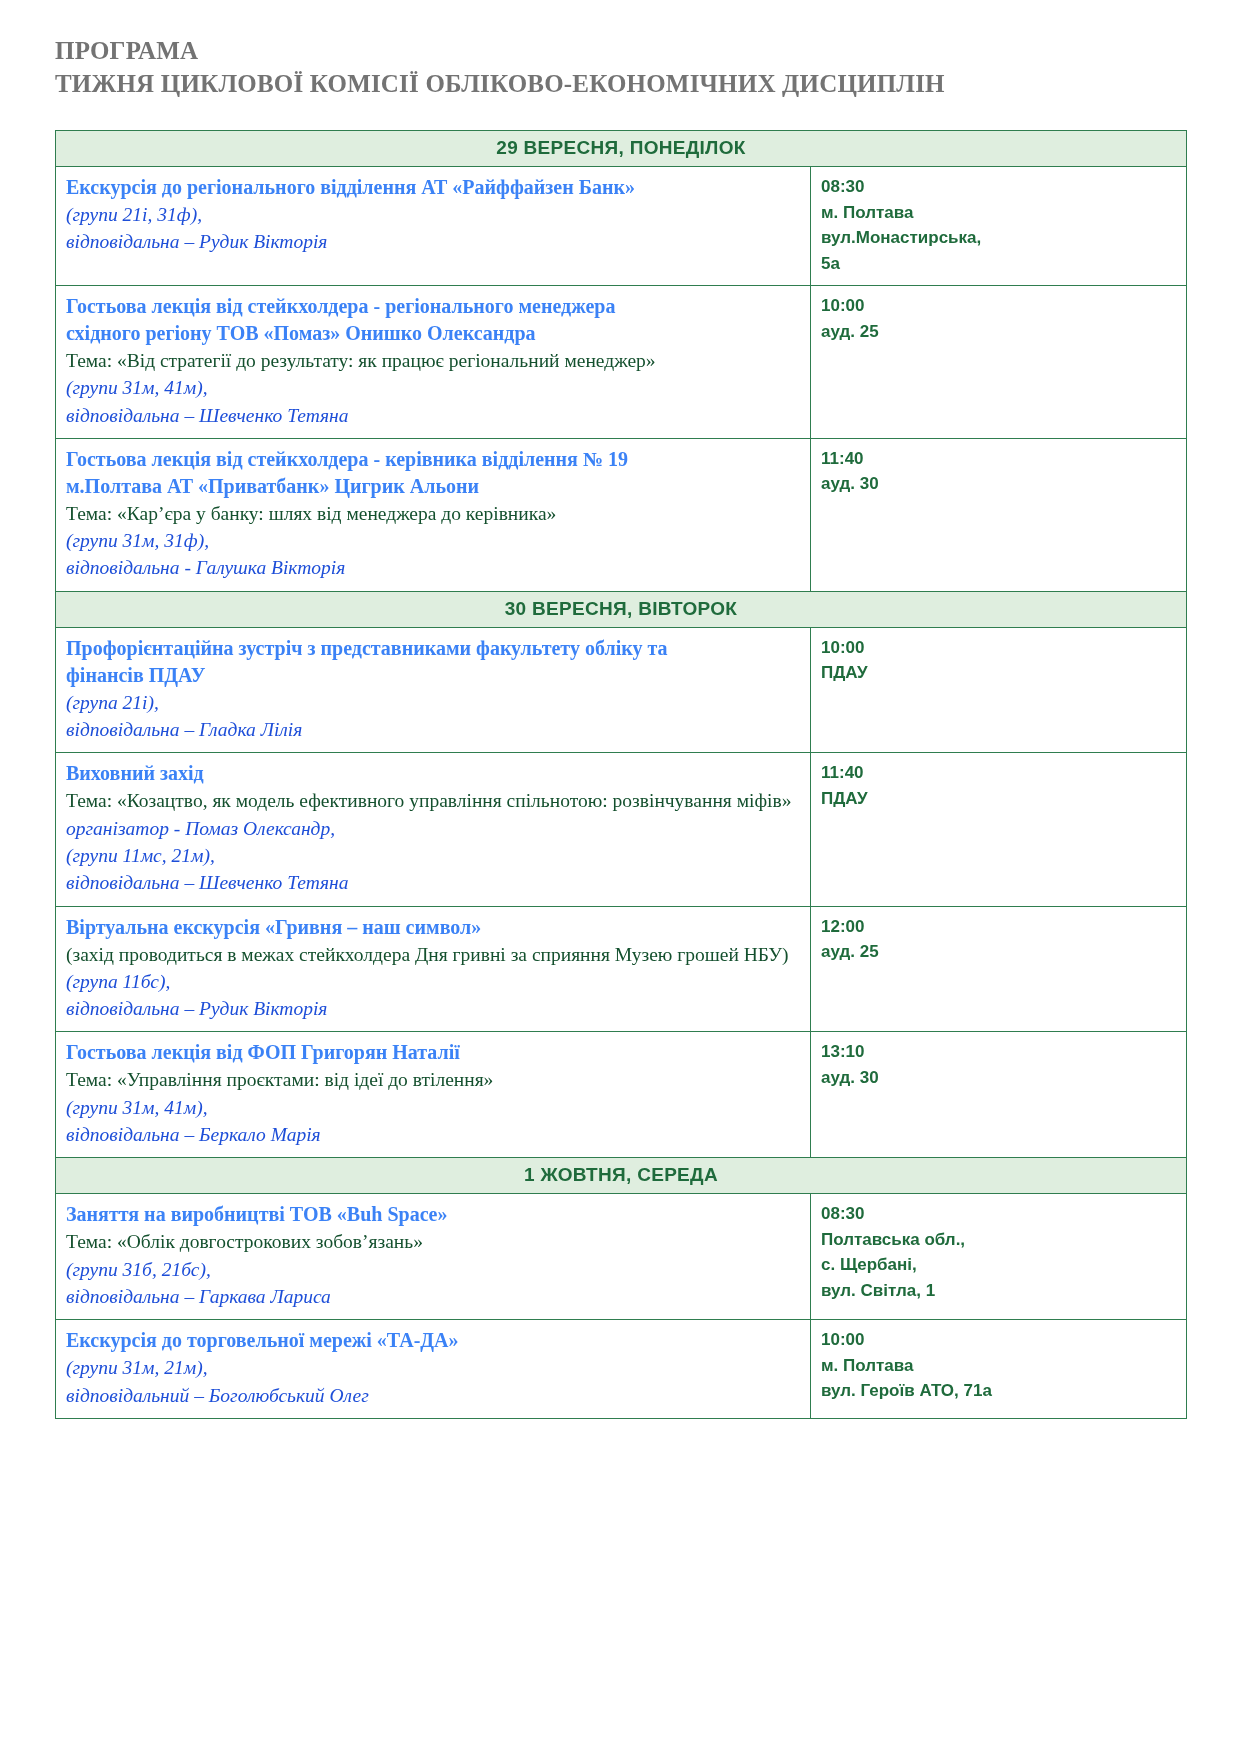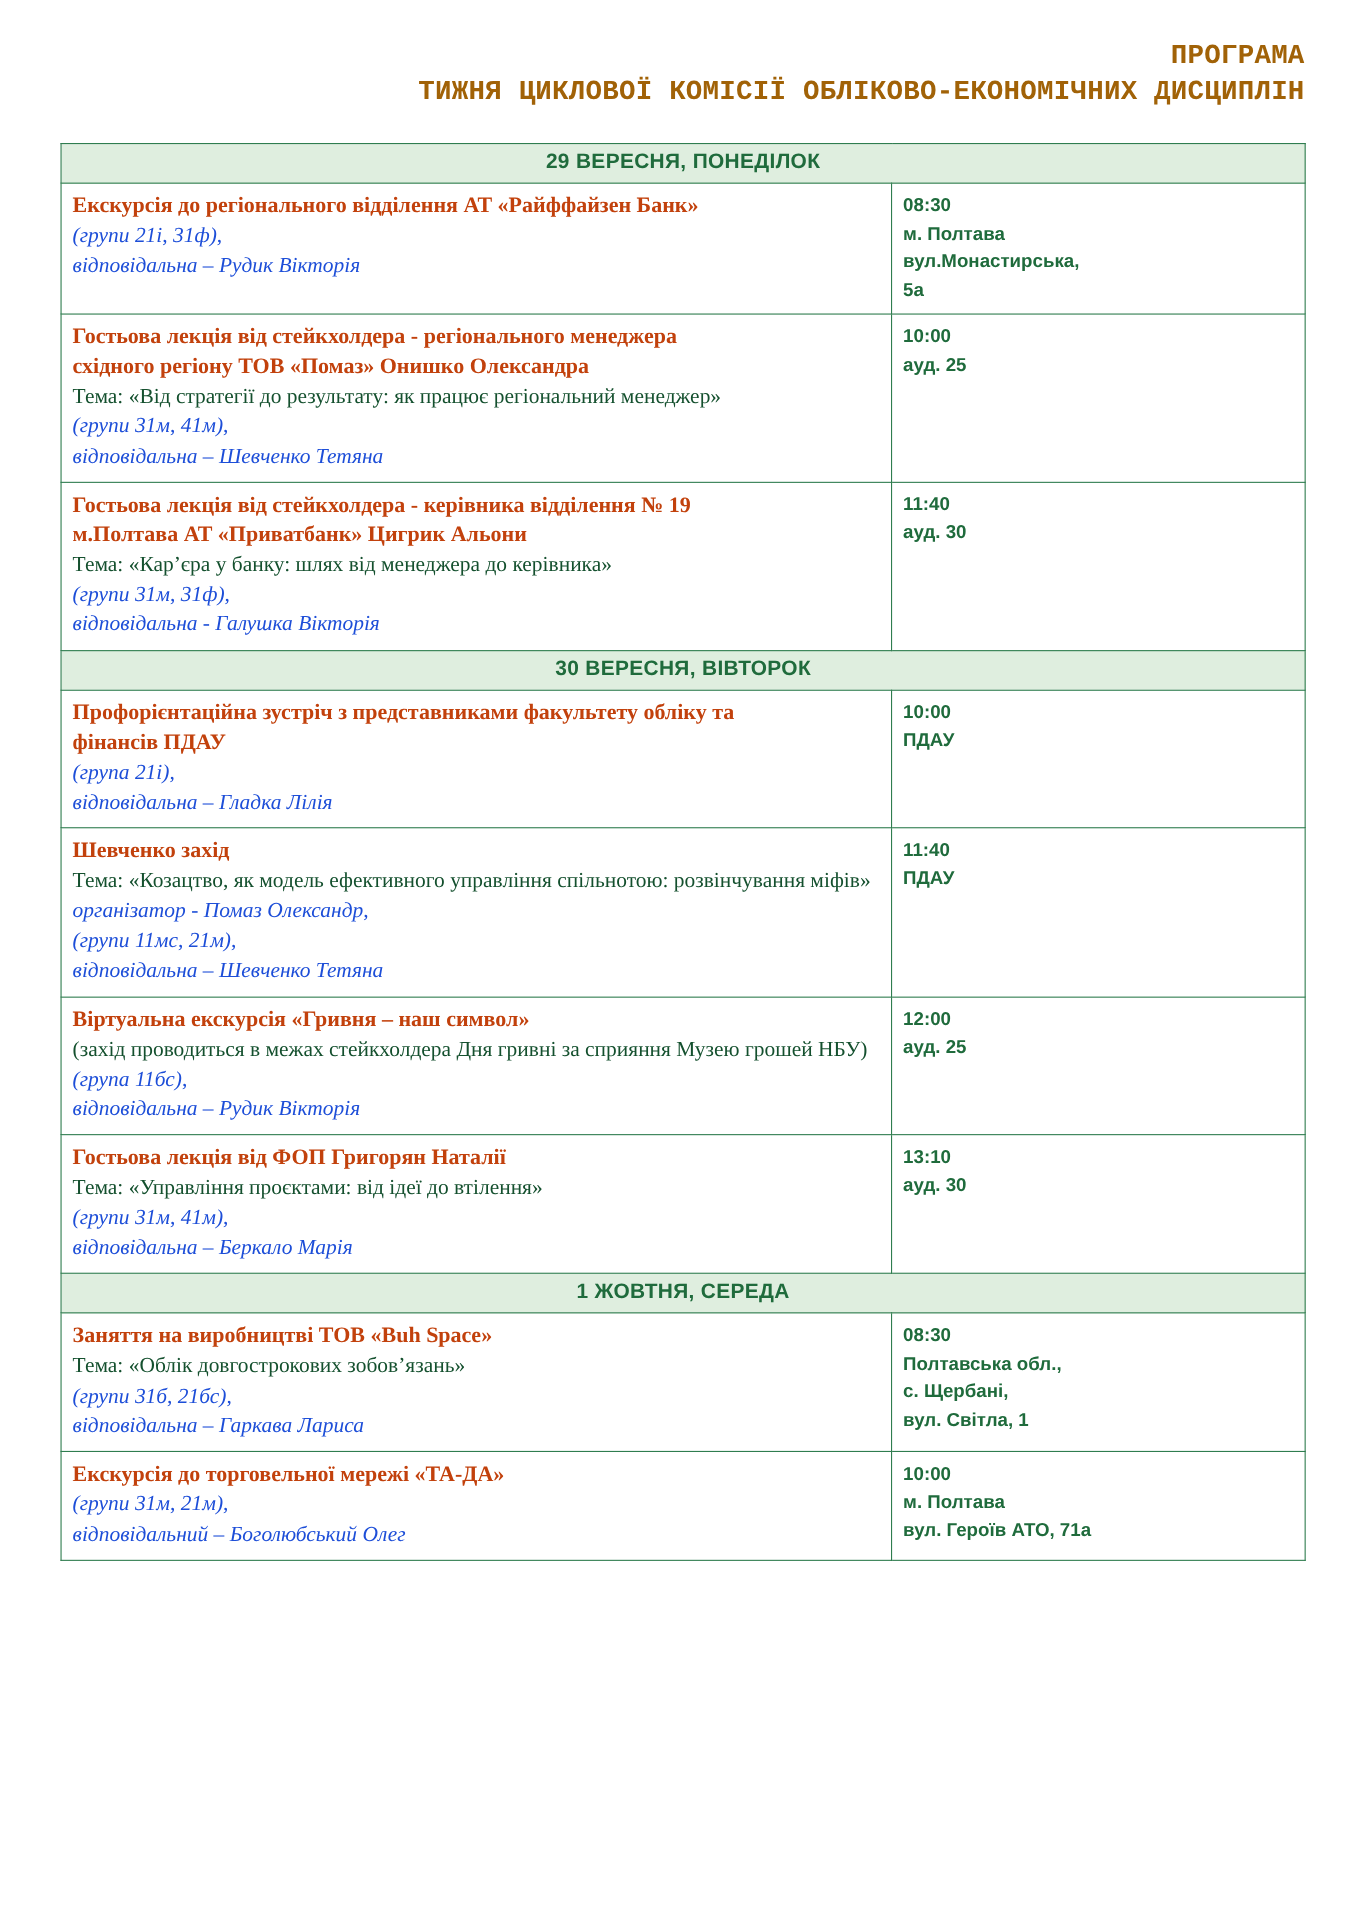--- a/index.html
+++ b/index.html
@@ -14,24 +14,24 @@
     color: #1a5632;
   }
   .page {
     width: 1241px;
     min-height: 1755px;
     box-sizing: border-box;
     padding: 34px 55px 10px 55px;
     background: #ffffff;
   }
   .doc-title {
-    text-align: right;
-    font-family: Liberation Mono, monospace;
-    font-weight: bold;
-    color: #a16207;
+    text-align: left;
+    font-family: Liberation Serif, serif;
+    font-weight: bold;
+    color: #737373;
     font-size: 25px;
     line-height: 1.32;
     letter-spacing: 0.2px;
     margin: 0 0 30px 0;
   }
   .doc-title .line1 { display: block; }
   .doc-title .line2 { display: block; }
 
   table.schedule {
     width: 100%;
@@ -66,21 +66,21 @@
     font-family: "Liberation Sans", sans-serif;
     font-weight: bold;
     font-size: 17px;
     line-height: 1.5;
     color: #1f6b3c;
   }
   .ev-title {
     font-weight: bold;
     font-size: 20px;
     line-height: 1.35;
-    color: #c2410c;
+    color: #3b82f6;
   }
   .ev-theme {
     font-size: 19.5px;
     line-height: 1.4;
     color: #14502e;
   }
   .ev-theme.justify {
     text-align: justify;
     text-align-last: left;
   }
@@ -167,21 +167,21 @@
           <div class="ev-italic">відповідальна – Гладка Лілія</div>
         </td>
         <td class="time-cell">
           <span class="time-line">10:00</span>
           <span class="time-line">ПДАУ</span>
         </td>
       </tr>
 
       <tr>
         <td class="event-cell">
-          <div class="ev-title">Шевченко захід</div>
+          <div class="ev-title">Виховний захід</div>
           <div class="ev-theme justify">Тема: «Козацтво, як модель ефективного управління спільнотою: розвінчування міфів»</div>
           <div class="ev-italic">організатор - Помаз Олександр,</div>
           <div class="ev-italic">(групи 11мс, 21м),</div>
           <div class="ev-italic">відповідальна – Шевченко Тетяна</div>
         </td>
         <td class="time-cell">
           <span class="time-line">11:40</span>
           <span class="time-line">ПДАУ</span>
         </td>
       </tr>

